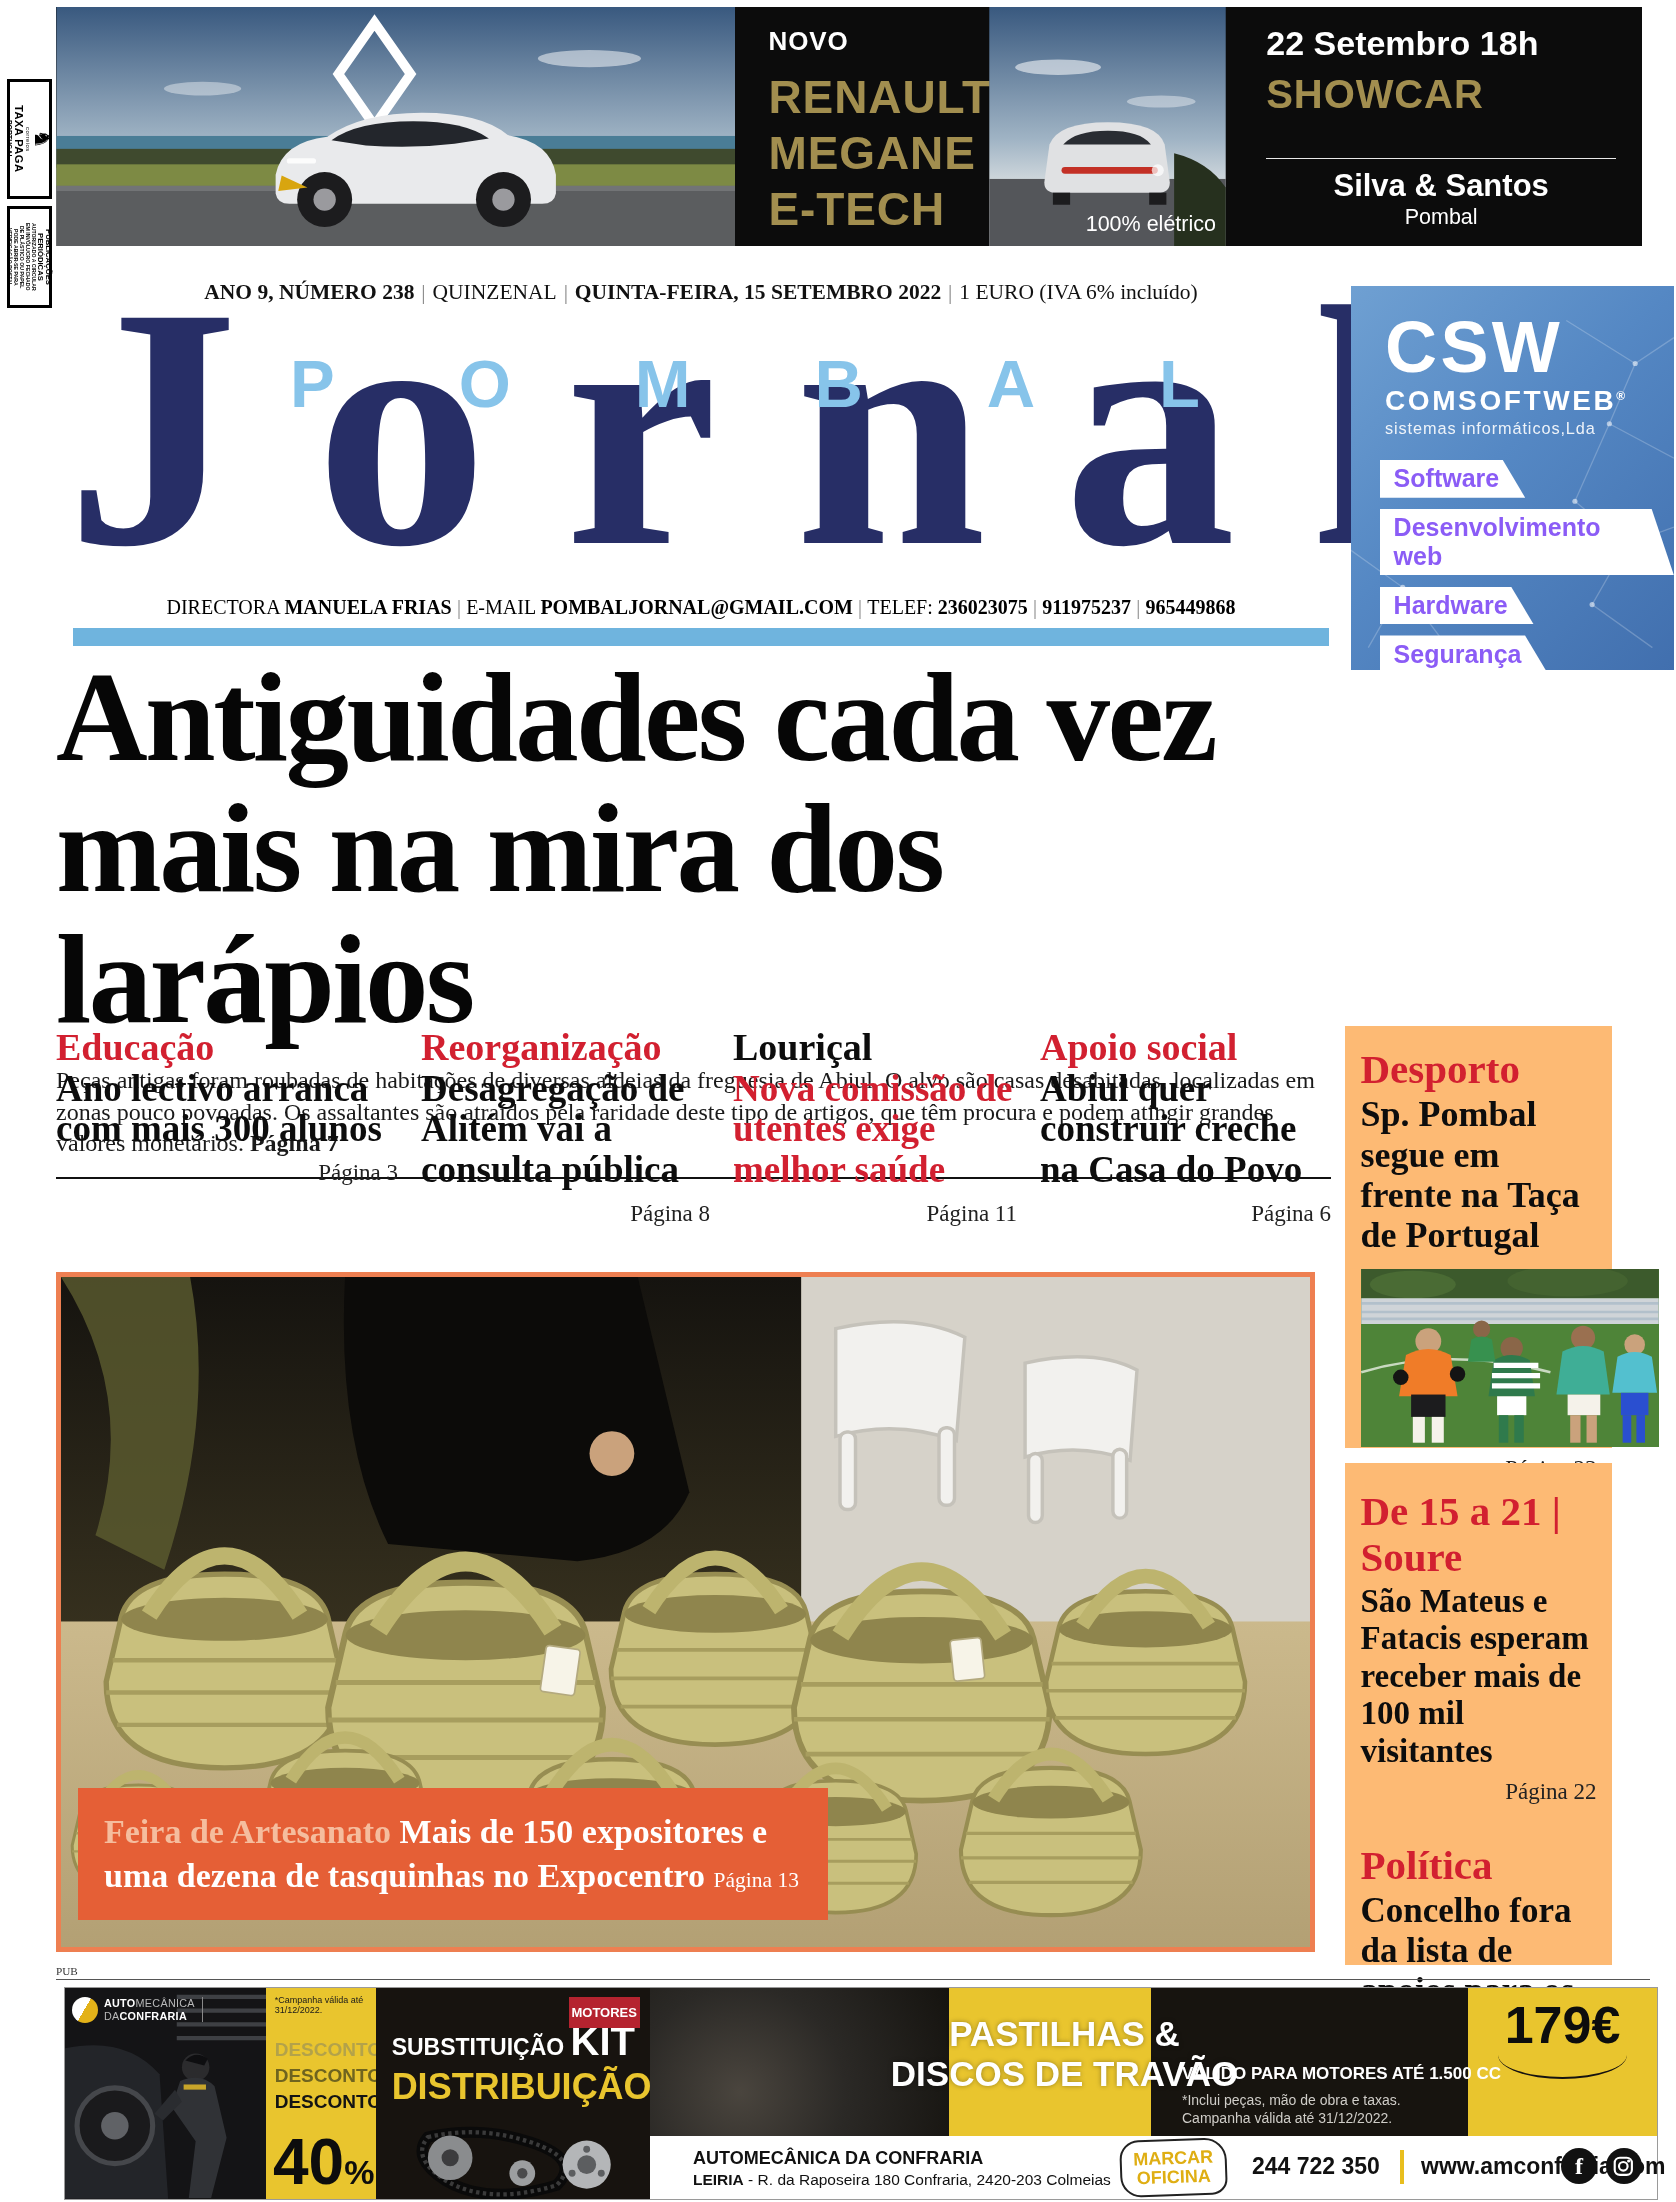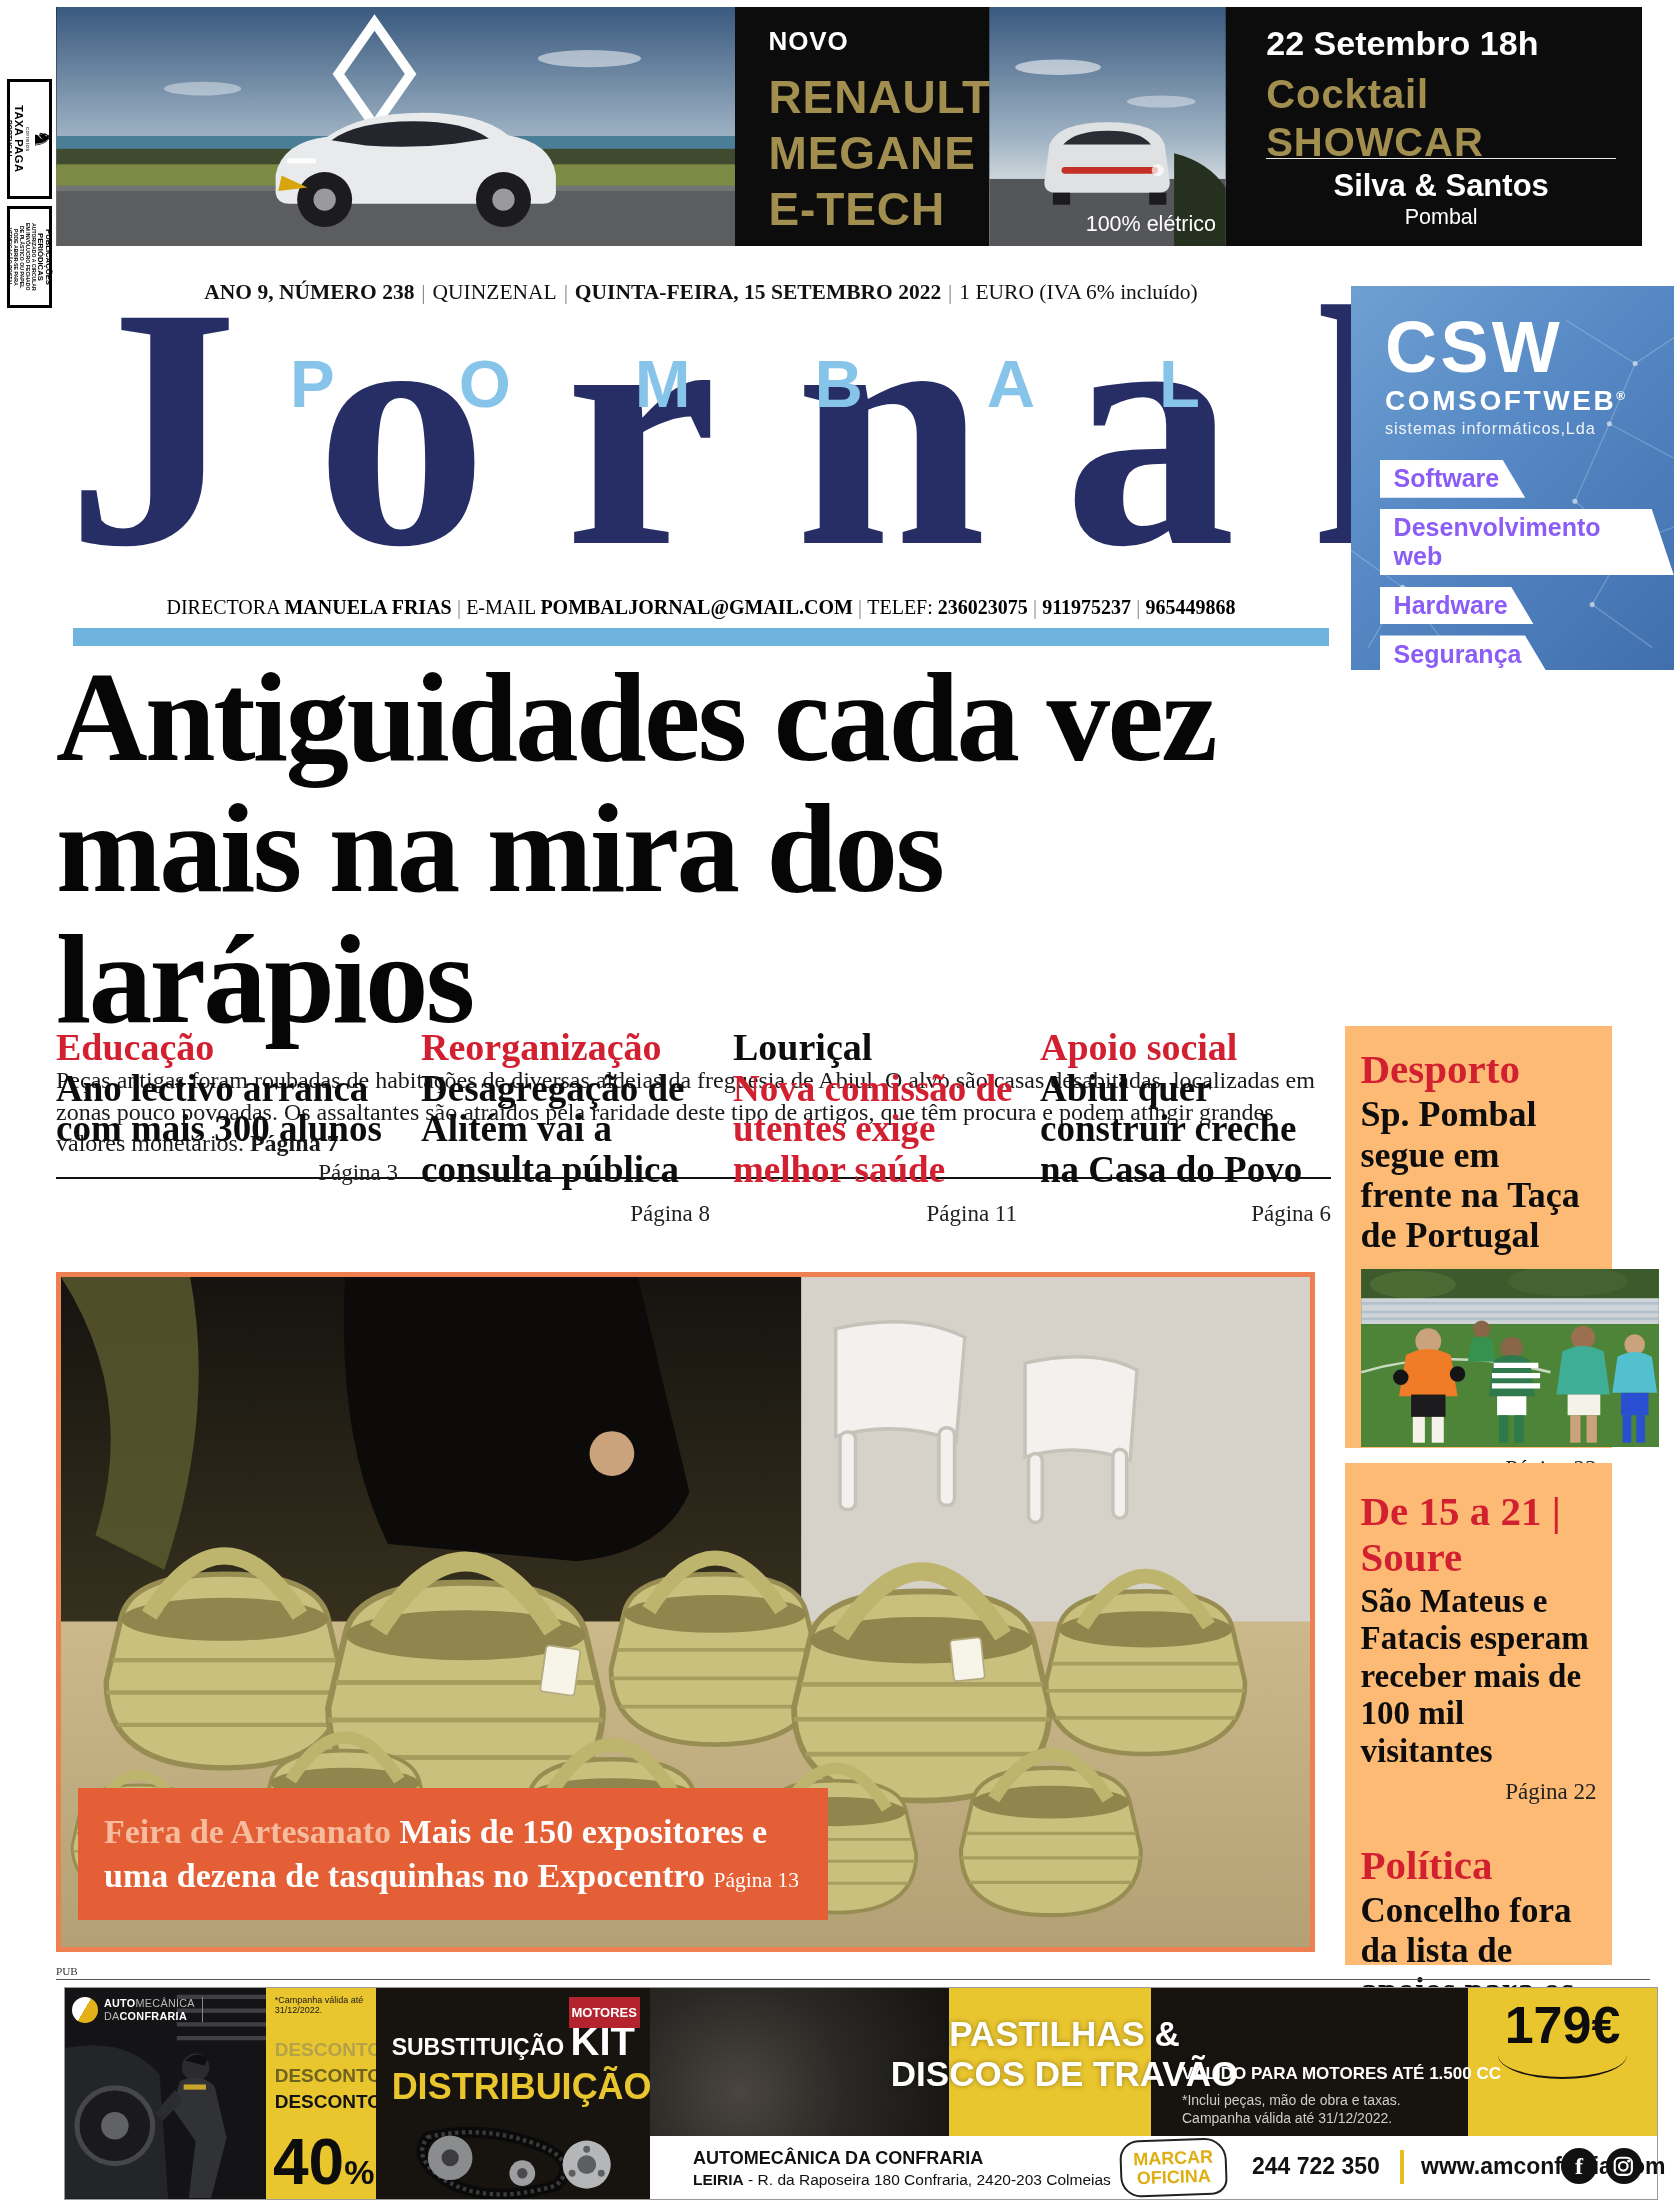--- a/index.html
+++ b/index.html
@@ -235,21 +235,20 @@
           <circle cx="196" cy="190" r="7" fill="#fff" opacity=".7"></circle>
           <rect x="74" y="216" width="20" height="14" fill="#1c1c1e"></rect>
           <rect x="186" y="216" width="20" height="14" fill="#1c1c1e"></rect>
         </g>
       </svg>
       <div class="elec">100% elétrico</div>
     </div>
     <div class="bpanel bp2">
       <div class="date">22 Setembro 18h</div>
       <div class="ev gold">
-        <div>Cocktail</div>
         <div>SHOWCAR</div>
       </div>
       <div class="dealerbox">
         <div class="dealer">Silva &amp; Santos</div>
         <div class="dcity">Pombal</div>
       </div>
     </div>
   </div>
 
   <div class="masthead">

